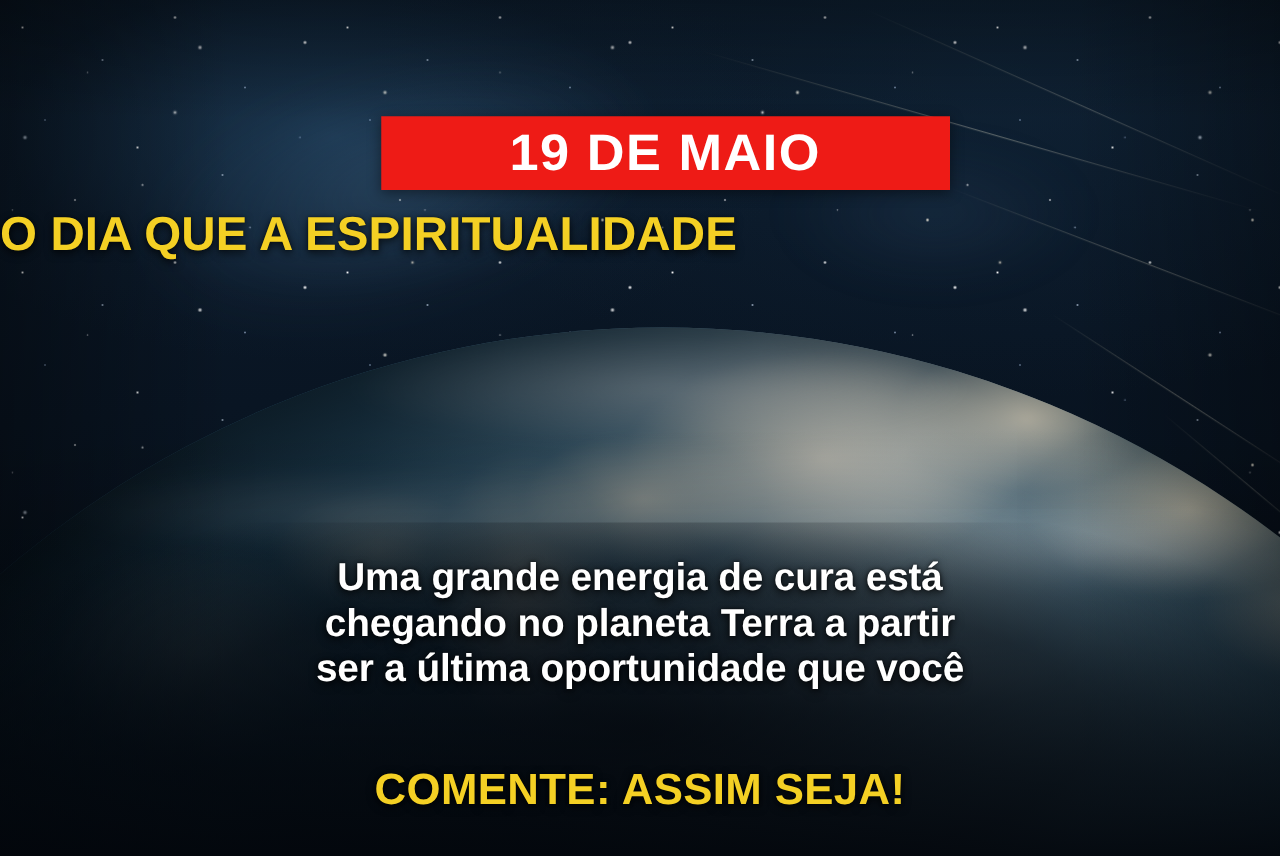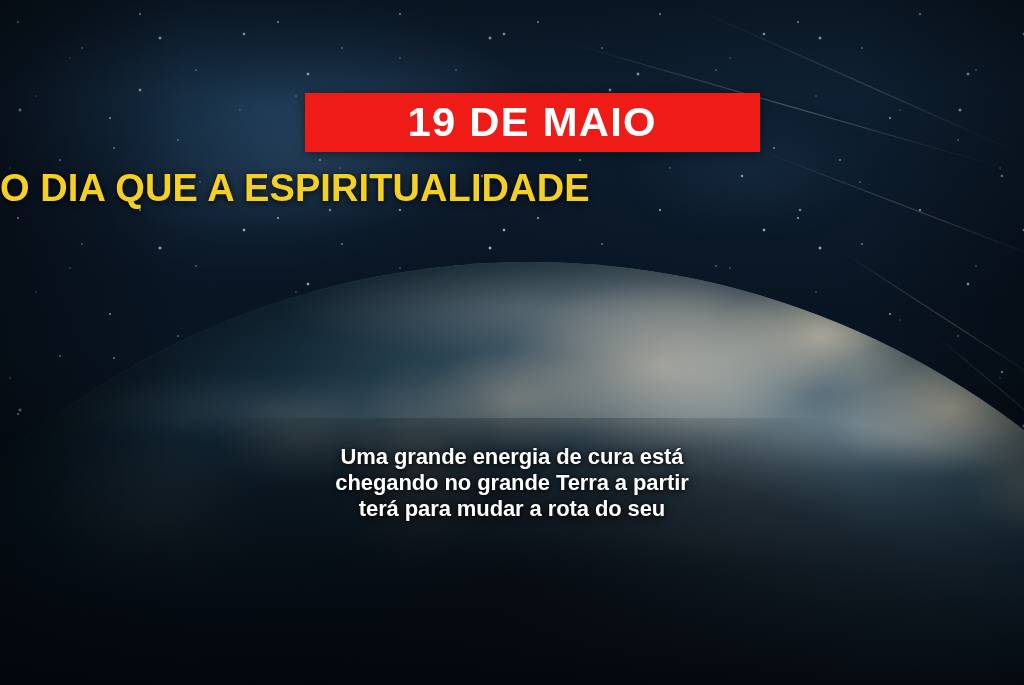--- a/index.html
+++ b/index.html
@@ -279,21 +279,21 @@
   }
   .headline .ln { display: block; white-space: nowrap; }
 
   .body-copy {
     position: absolute;
     left: 0;
     right: 0;
     top: 444px;
     text-align: center;
     color: #ffffff;
-    font-size: 22px;
+    font-size: 31px;
     font-weight: bold;
     line-height: 1.18;
     letter-spacing: -0.1px;
     text-shadow: 0 2px 8px rgba(0,0,0,0.85), 0 0 3px rgba(0,0,0,0.7);
   }
   .body-copy .ln { display: block; white-space: nowrap; }
 
   .cta {
     position: absolute;
     left: 0;
@@ -348,19 +348,20 @@
     <div class="banner">
       <span class="banner-text">19 DE MAIO</span>
     </div>
 
     <div class="headline">
       <span class="ln">O DIA QUE A ESPIRITUALIDADE</span>
     </div>
 
     <div class="body-copy">
       <span class="ln">Uma grande energia de cura está</span>
-      <span class="ln">chegando no grande Terra a partir</span>
-      <span class="ln">terá para mudar a rota do seu</span>
+      <span class="ln">chegando no planeta Terra a partir</span>
+      <span class="ln">ser a última oportunidade que você</span>
     </div>
 
+    <div class="cta">COMENTE: ASSIM SEJA!</div>
 
   </div>
 </div>
 
 </body></html>

